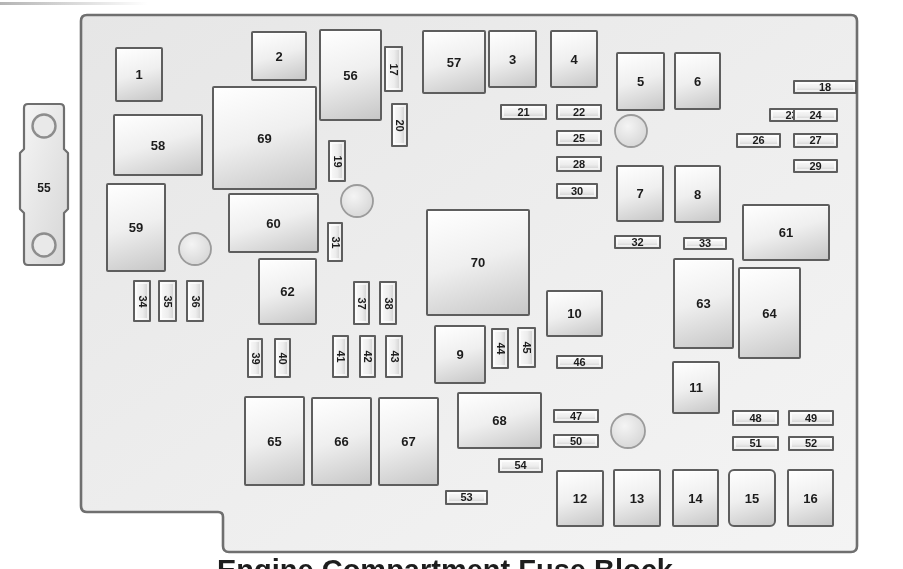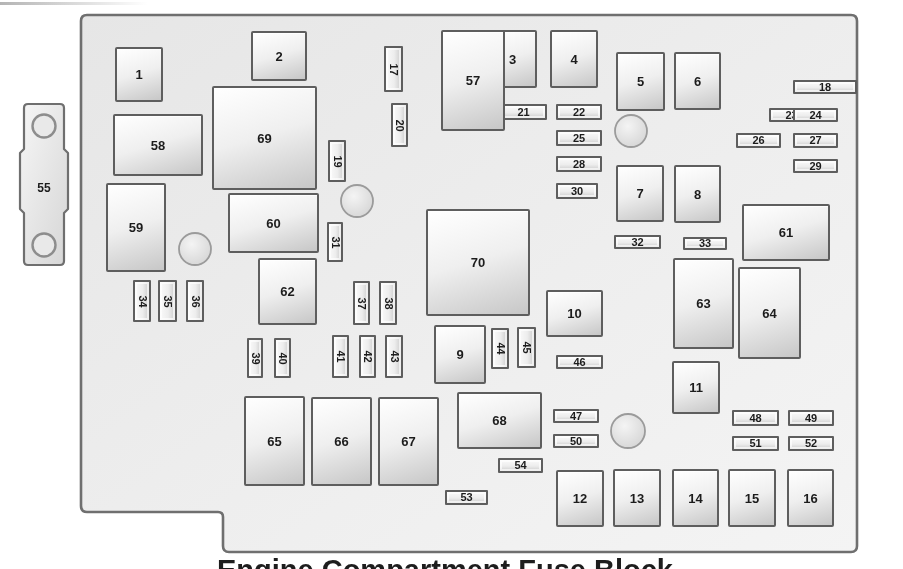--- a/index.html
+++ b/index.html
@@ -132,21 +132,21 @@
     </div>
     <div class="item box" style="left: 556px; top: 470px; width: 48px; height: 57px;">
       <span class="num">12</span>
     </div>
     <div class="item box" style="left: 613px; top: 469px; width: 48px; height: 58px;">
       <span class="num">13</span>
     </div>
     <div class="item box" style="left: 672px; top: 469px; width: 47px; height: 58px;">
       <span class="num">14</span>
     </div>
-    <div class="item box" style="left: 728px; top: 469px; width: 48px; height: 58px;">
+    <div class="item box" style="left: 728px; top: 469px; width: 48px; height: 58px; border-radius: 6px;">
       <span class="num">15</span>
     </div>
     <div class="item box" style="left: 787px; top: 469px; width: 47px; height: 58px;">
       <span class="num">16</span>
     </div>
     <div class="item vfuse" style="left: 384px; top: 46px; width: 19px; height: 46px;">
       <span class="num">17</span>
     </div>
     <div class="item fuse" style="left: 793px; top: 80px; width: 64px; height: 14px;">
       <span class="num">18</span>
@@ -252,21 +252,24 @@
     </div>
     <div class="item fuse" style="left: 788px; top: 436px; width: 46px; height: 15px;">
       <span class="num">52</span>
     </div>
     <div class="item fuse" style="left: 445px; top: 458px; width: 43px; height: 15px; margin-top: 32px;">
       <span class="num">53</span>
     </div>
     <div class="item fuse" style="left: 498px; top: 458px; width: 45px; height: 15px;">
       <span class="num">54</span>
     </div>
-    <div class="item box" style="left: 441px; top: 30px; width: 64px; height: 101px;">
+    <div class="item box" style="left: 319px; top: 29px; width: 63px; height: 92px;">
+      <span class="num">56</span>
+    </div>
+    <div class="item box" style="left: 422px; top: 30px; width: 64px; height: 64px;">
       <span class="num">57</span>
     </div>
     <div class="item box" style="left: 113px; top: 114px; width: 90px; height: 62px; justify-content: center;">
       <span class="num">58</span>
     </div>
     <div class="item box" style="left: 106px; top: 183px; width: 60px; height: 89px;">
       <span class="num">59</span>
     </div>
     <div class="item box" style="left: 228px; top: 193px; width: 91px; height: 60px;">
       <span class="num">60</span>

